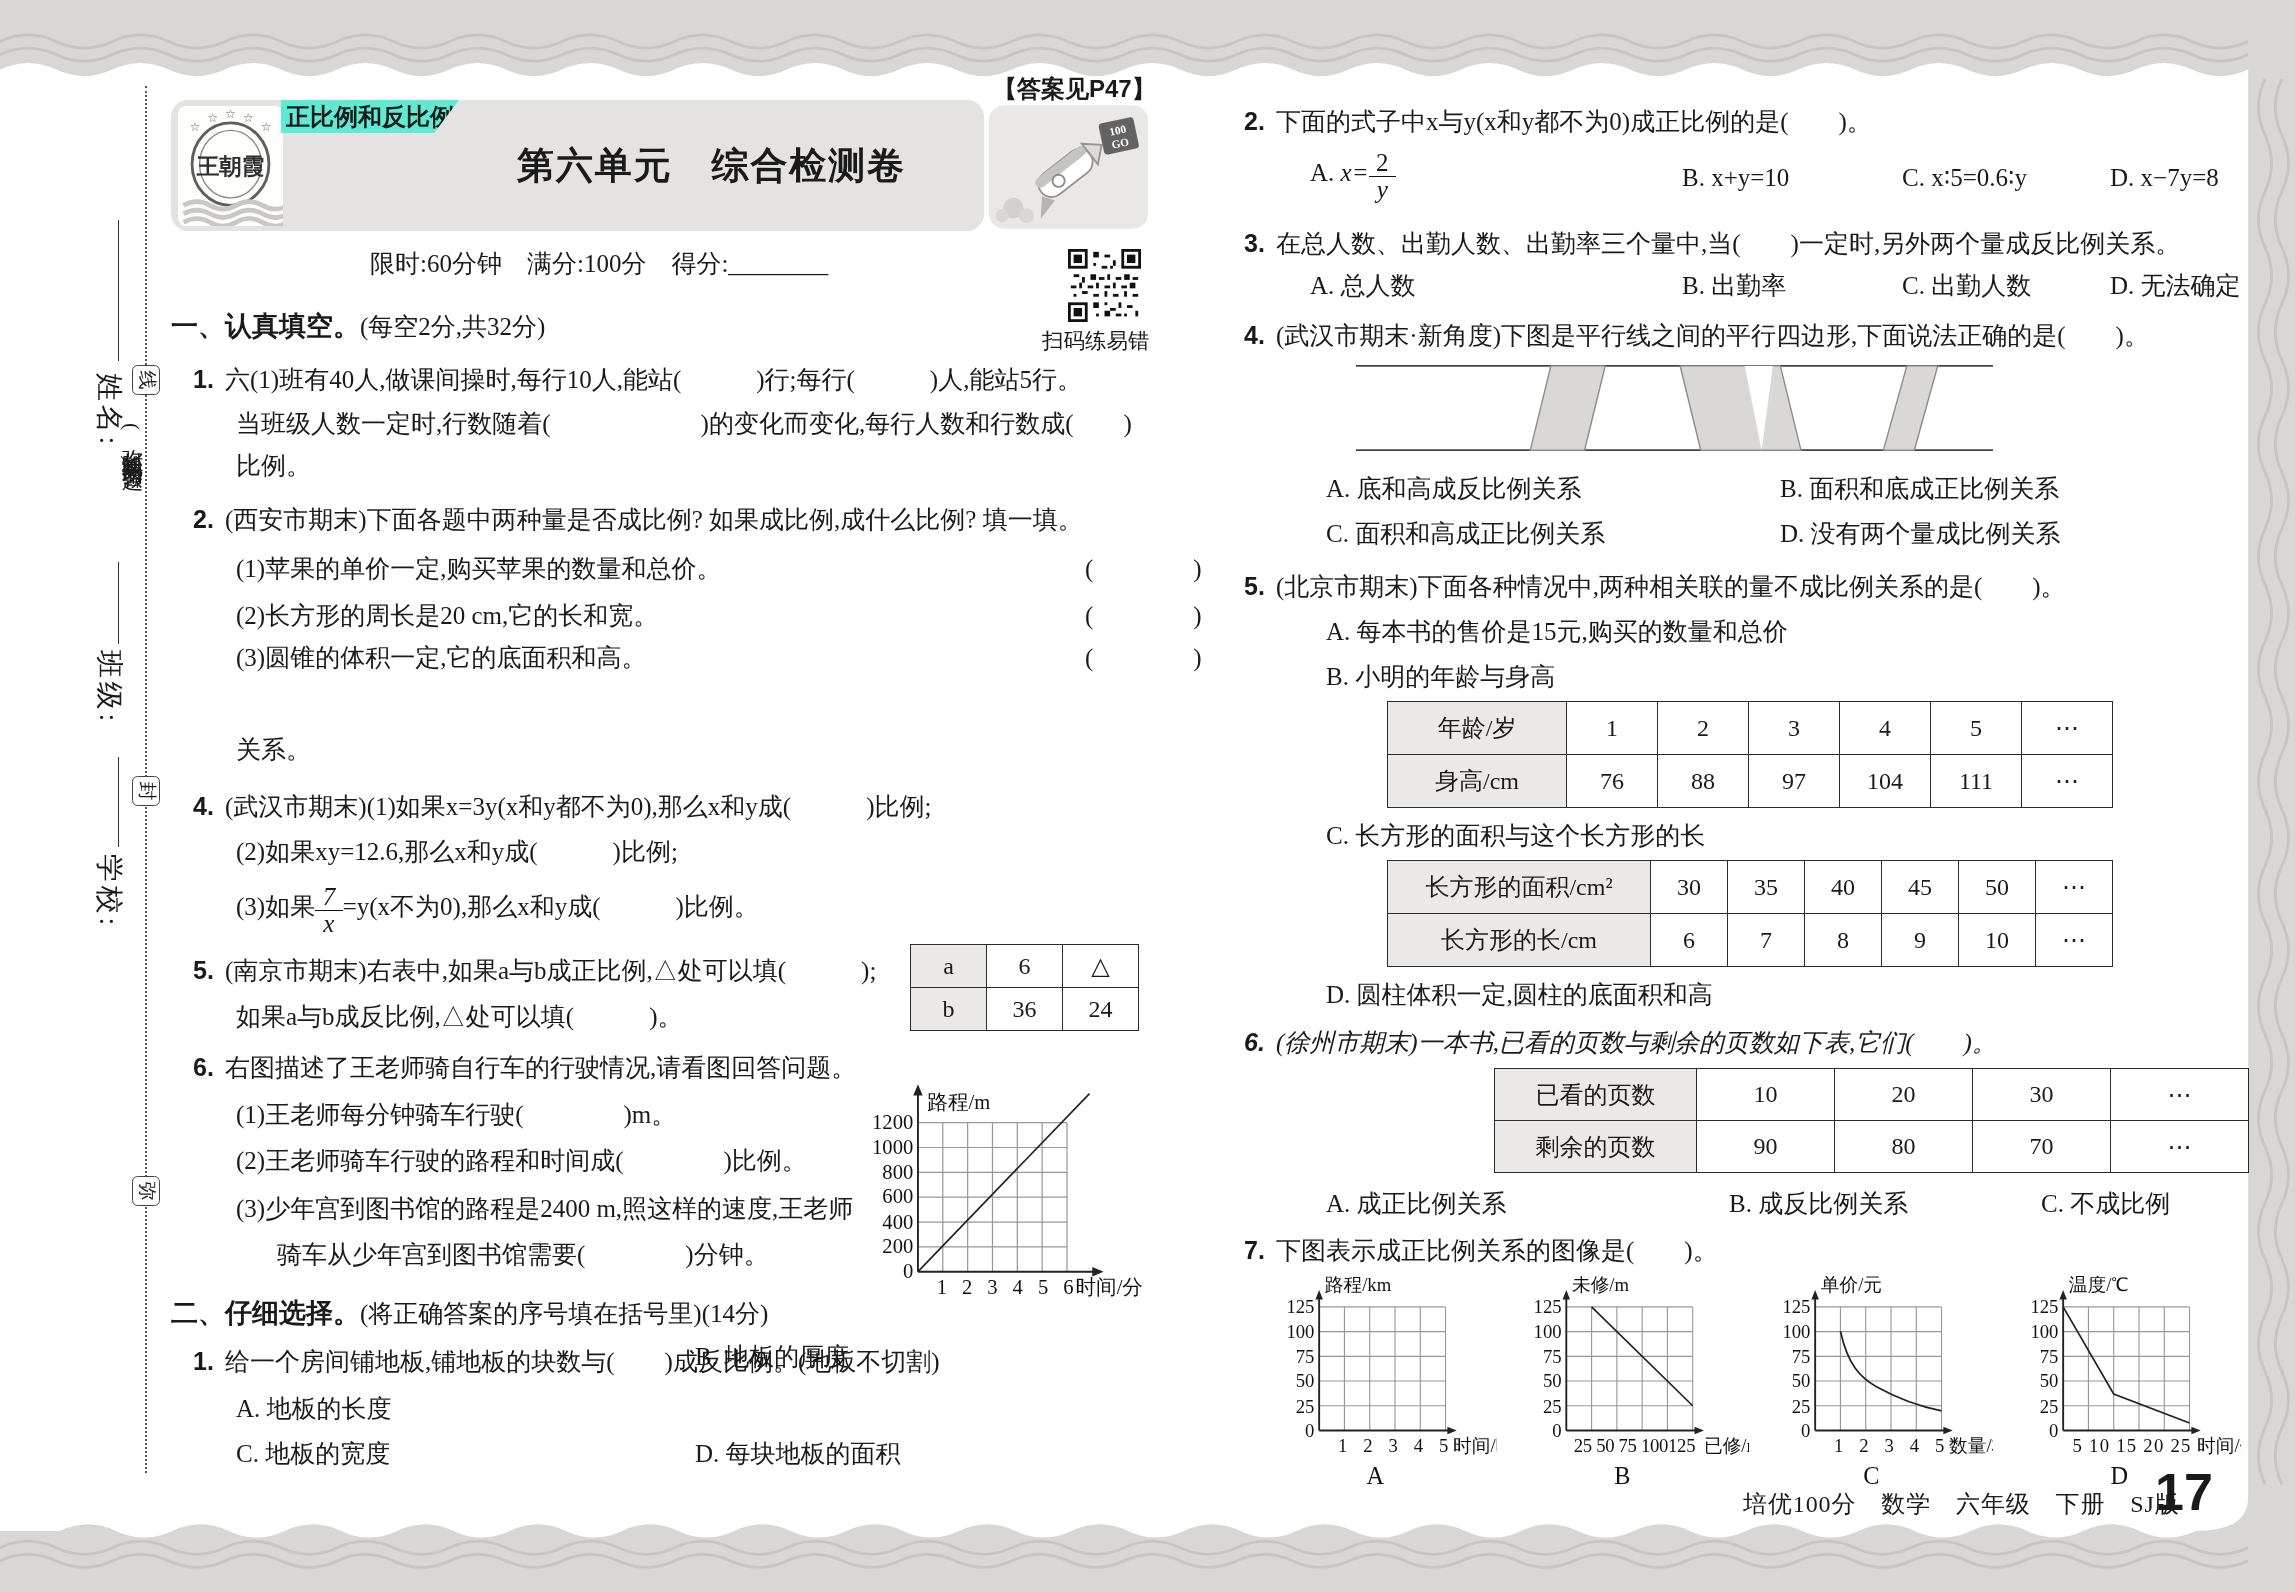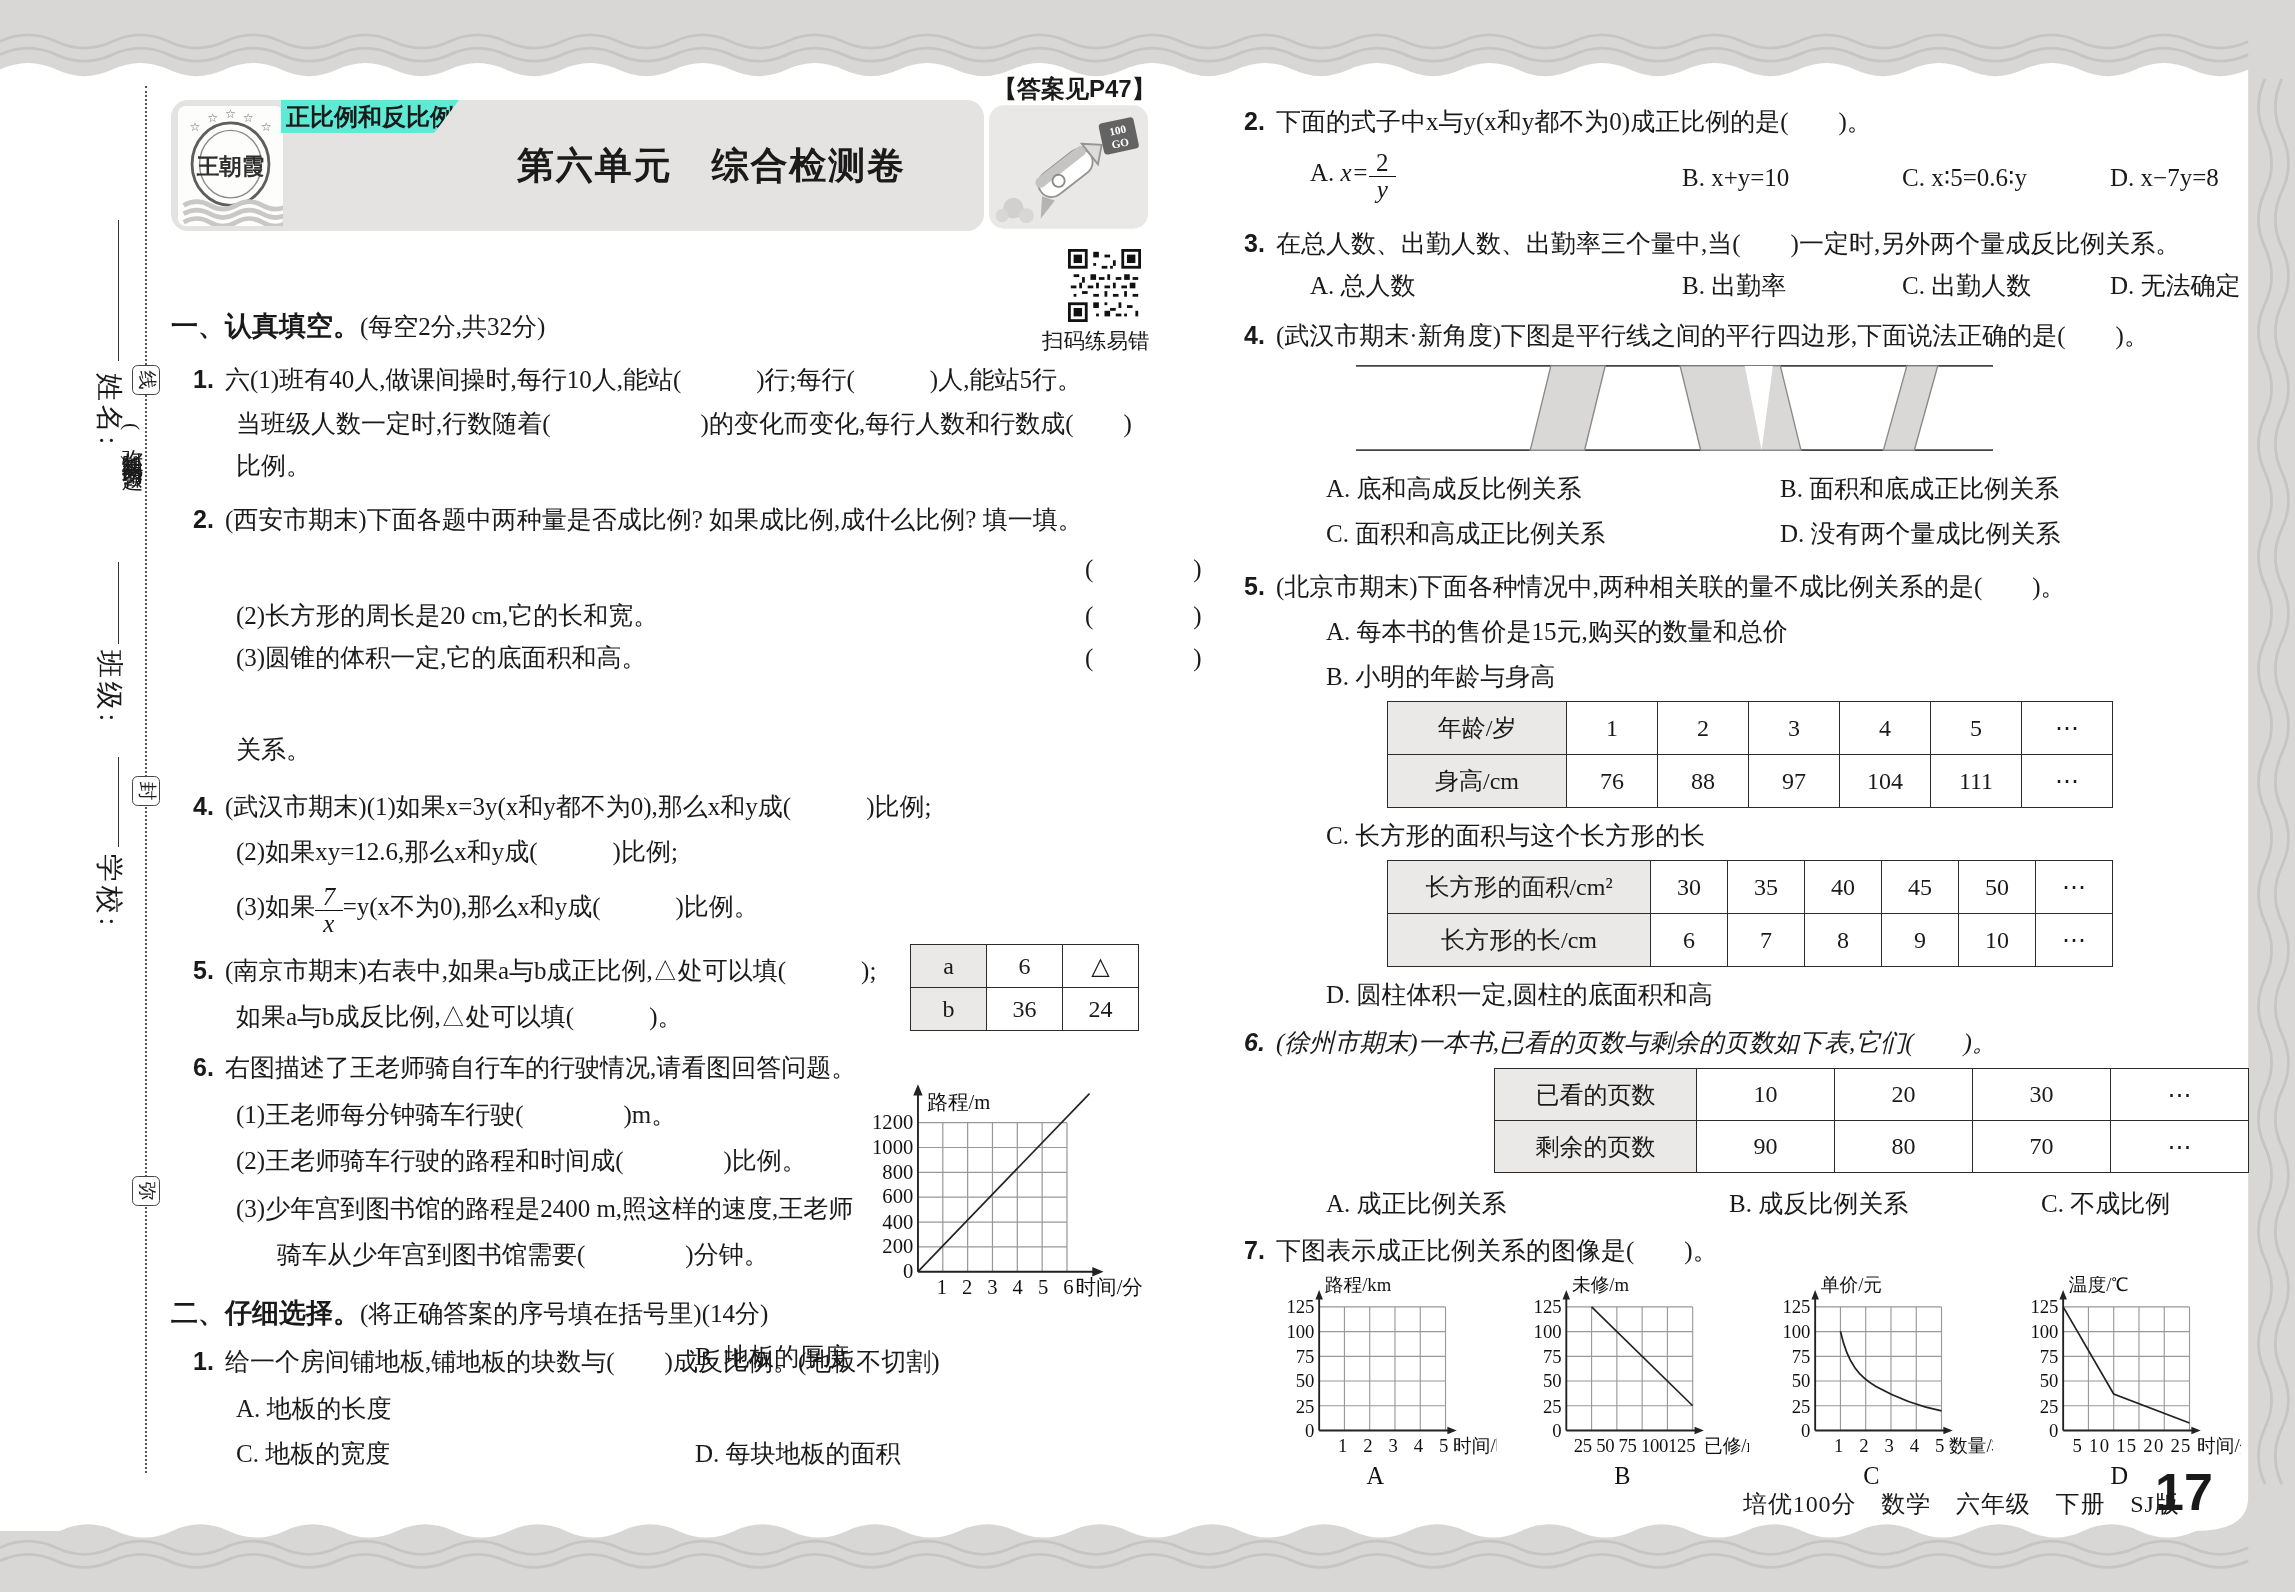--- a/index.html
+++ b/index.html
@@ -120,20 +120,21 @@
       <circle cx="70" cy="72" r="6.5" fill="#ffffff" stroke="#8d8b89" stroke-width="2"></circle>
       <polygon points="114,56 130,70 114,84" fill="#dddbd9" stroke="#979593" stroke-width="2"></polygon>
     </g>
     <g transform="rotate(-12 138 34)">
       <rect x="120" y="16" width="38" height="34" rx="4" fill="#636363"></rect>
       <text x="139" y="31" text-anchor="middle" font-size="12" font-weight="bold" fill="#fff">100</text>
       <text x="139" y="45" text-anchor="middle" font-size="12" font-weight="bold" fill="#fff">GO</text>
     </g>
   </svg>
 
+  <div class="t" style="left:370px;top:247px;">限时:60分钟　满分:100分　得分:________</div>
 
   <svg style="position:absolute;left:1068px;top:249px;" width="73" height="73" viewBox="0 0 26 26">
     <rect x="0" y="0" width="26" height="26" fill="#fff"></rect>
     <g fill="#111">
       <rect x="0" y="0" width="7" height="7"></rect>
         <rect x="19" y="0" width="7" height="7"></rect>
         <rect x="0" y="19" width="7" height="7"></rect>
       <rect x="1" y="1" width="5" height="5" fill="#fff"></rect>
         <rect x="20" y="1" width="5" height="5" fill="#fff"></rect>
         <rect x="1" y="20" width="5" height="5" fill="#fff"></rect>
@@ -187,20 +188,21 @@
     <span>一、认真填空。</span><span class="note">(每空2分,共32分)</span>
   </div>
 
   <div class="t" style="left:193px;top:362px;">
     <span class="qno">1.</span><span>六(1)班有40人,做课间操时,每行10人,能站(　　　)行;每行(　　　)人,能站5行。</span></div>
   <div class="t" style="left:236px;top:407px;">当班级人数一定时,行数随着(　　　　　　)的变化而变化,每行人数和行数成(　　)</div>
   <div class="t" style="left:236px;top:449px;">比例。</div>
 
   <div class="t" style="left:193px;top:502px;">
     <span class="qno">2.</span><span>(西安市期末)下面各题中两种量是否成比例? 如果成比例,成什么比例? 填一填。</span></div>
+  <div class="t" style="left:236px;top:552px;">(1)苹果的单价一定,购买苹果的数量和总价。</div>
   <div class="t" style="left:1085px;top:552px;">(　　　　)</div>
   <div class="t" style="left:236px;top:599px;">(2)长方形的周长是20 cm,它的长和宽。</div>
   <div class="t" style="left:1085px;top:599px;">(　　　　)</div>
   <div class="t" style="left:236px;top:641px;">(3)圆锥的体积一定,它的底面积和高。</div>
   <div class="t" style="left:1085px;top:641px;">(　　　　)</div>
 
   <div class="t" style="left:236px;top:733px;">关系。</div>
 
   <div class="t" style="left:193px;top:789px;">
     <span class="qno">4.</span><span>(武汉市期末)(1)如果x=3y(x和y都不为0),那么x和y成(　　　)比例;</span></div>

